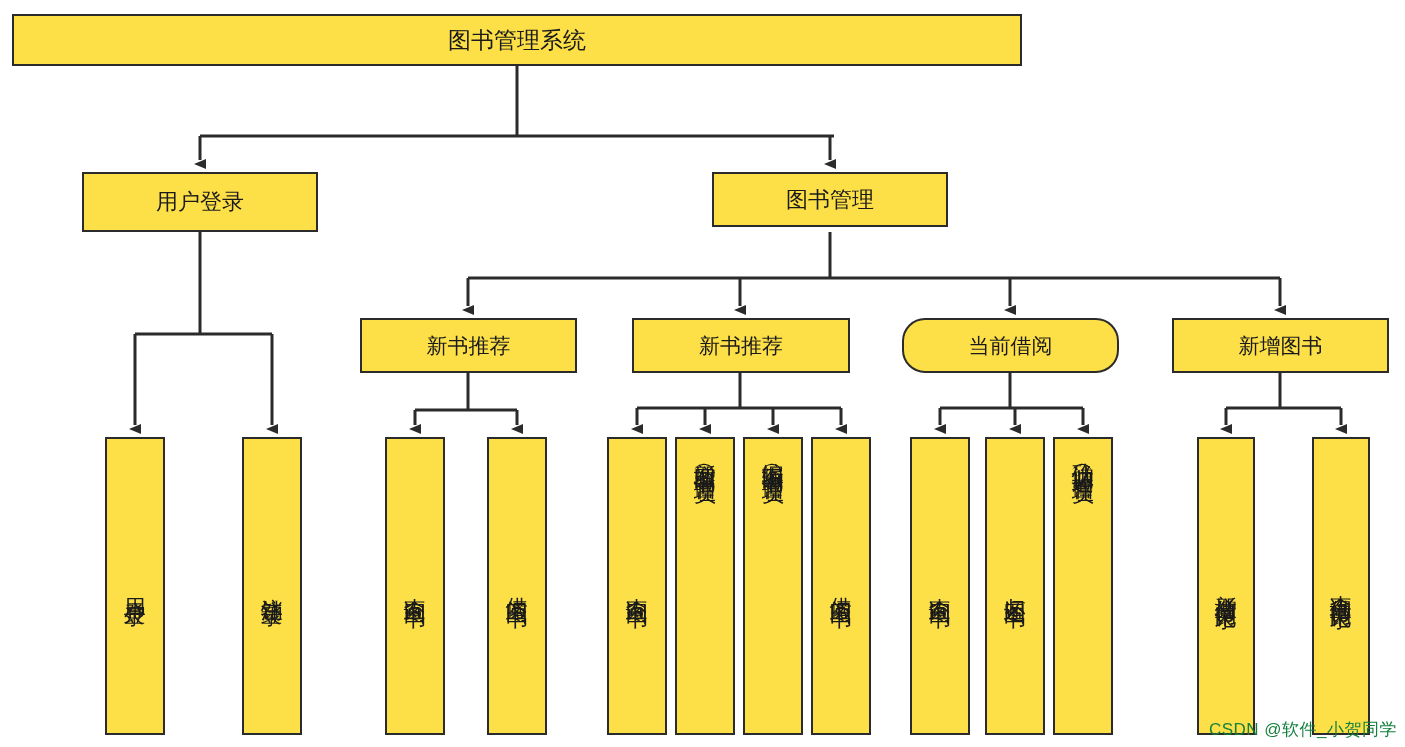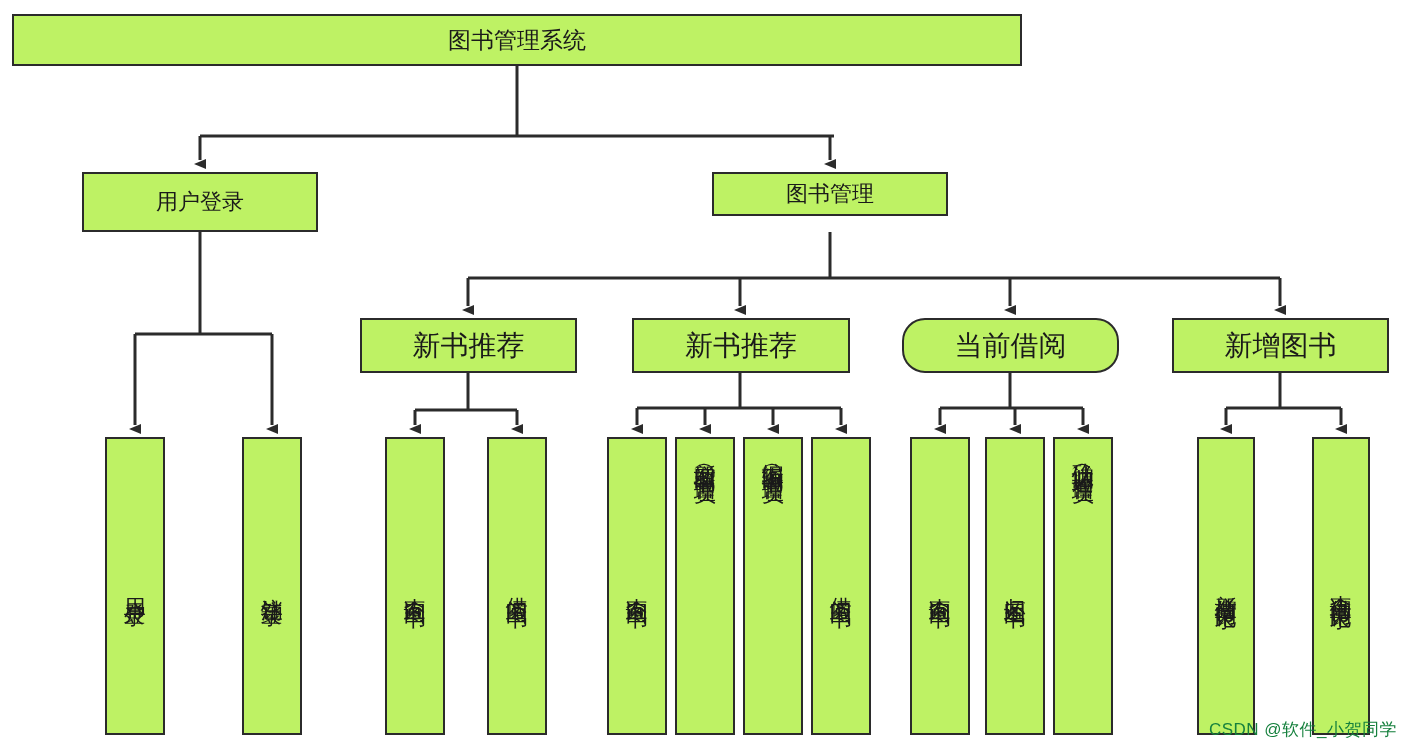--- a/index.html
+++ b/index.html
@@ -21,35 +21,35 @@
     position: absolute;
     left: 0;
     top: 0;
     width: 1405px;
     height: 747px;
     pointer-events: none;
   }
   .node {
     position: absolute;
     box-sizing: border-box;
-    background: #bef264;
+    background: #fde047;
     border: 2px solid #2b2b2b;
     display: flex;
     align-items: center;
     justify-content: center;
     color: #1a1a1a;
   }
   .node-root {
     font-size: 23px;
   }
   .node-l1 {
     font-size: 22px;
   }
   .node-l2 {
-    font-size: 28px;
+    font-size: 21px;
     font-family: Liberation Mono, monospace;
   }
   .node-leaf {
     align-items: center;
     justify-content: flex-start;
     flex-direction: column;
     padding-top: 0;
   }
   .leaf-text {
     writing-mode: vertical-rl;
@@ -131,21 +131,21 @@
     </g>
   </svg>
 
   <div class="node node-root" style="left:12px; top:14px; width:1010px; height:52px;">
     <span>图书管理系统</span>
   </div>
 
   <div class="node node-l1" style="left:82px; top:172px; width:236px; height:60px;">
     <span>用户登录</span>
   </div>
-  <div class="node node-l1" style="left:712px; top:172px; width:236px; height:44px;">
+  <div class="node node-l1" style="left:712px; top:172px; width:236px; height:55px;">
     <span>图书管理</span>
   </div>
 
   <div class="node node-l2" style="left:360px; top:318px; width:217px; height:55px;">
     <span>新书推荐</span>
   </div>
   <div class="node node-l2" style="left:632px; top:318px; width:218px; height:55px;">
     <span>新书推荐</span>
   </div>
   <div class="node node-l2" style="left:902px; top:318px; width:217px; height:55px;border-radius:23px;">

